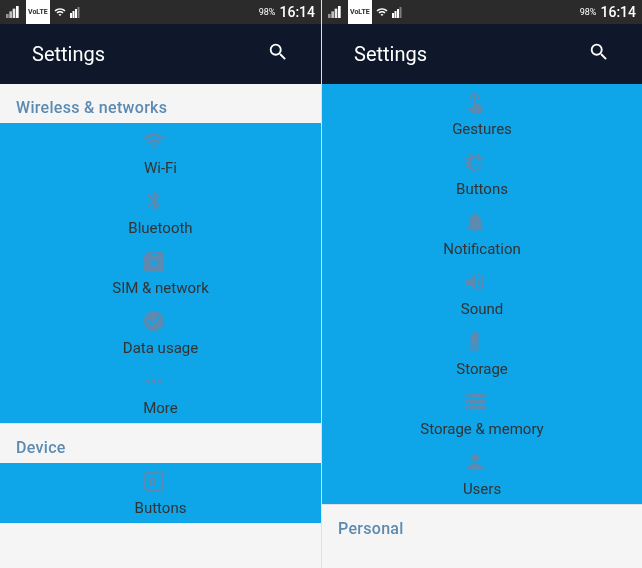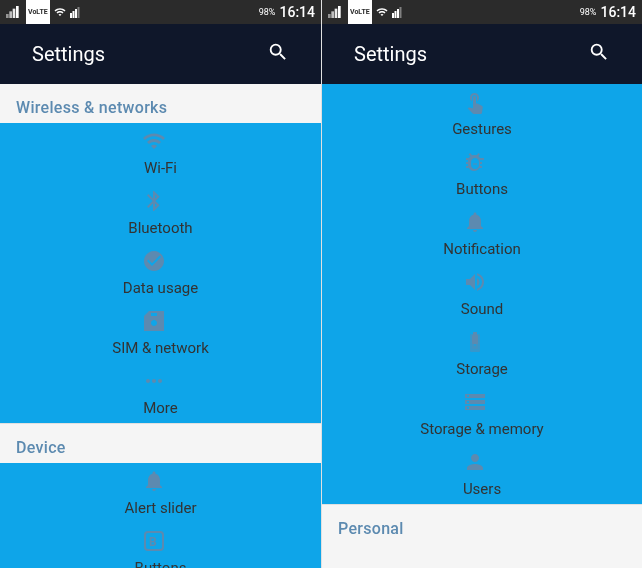--- a/index.html
+++ b/index.html
@@ -212,57 +212,49 @@
           <svg width="24" height="24" viewBox="0 0 24 24">
               <path d="M17.71 7.71L12 2h-1v7.59L6.41 5 5 6.41 10.59 12 5 17.59 6.41 19 11 14.41V22h1l5.71-5.71-4.3-4.29 4.3-4.29zM13 5.83l1.88 1.88L13 9.59V5.83zm1.88 10.46L13 18.17v-3.76l1.88 1.88z"></path>
             </svg>
         </div>
         <span class="settings-item-text">Bluetooth</span>
       </div>
 
       <div class="settings-item">
         <div class="settings-item-icon">
           <svg width="24" height="24" viewBox="0 0 24 24">
+              <path d="M17 2H7L2 7v15h20V2h-5zm-5 15c-1.66 0-3-1.34-3-3s1.34-3 3-3 3 1.34 3 3-1.34 3-3 3zm3-10H9V4h6v3z"></path>
+            </svg>
+        </div>
+        <span class="settings-item-text">SIM &amp; network</span>
+      </div>
+
+      <div class="settings-item">
+        <div class="settings-item-icon">
+          <svg width="24" height="24" viewBox="0 0 24 24">
               <path d="M12 2C6.48 2 2 6.48 2 12s4.48 10 10 10 10-4.48 10-10S17.52 2 12 2zm-2 15l-5-5 1.41-1.41L10 14.17l7.59-7.59L19 8l-9 9z"></path>
               <path d="M12 2C6.48 2 2 6.48 2 12s4.48 10 10 10 10-4.48 10-10S17.52 2 12 2zm1 17.93V18h-2v1.93C7.06 19.48 4.52 16.94 4.07 14H6v-2H4.07C4.52 9.06 7.06 6.52 10 6.07V8h2V6.07C15.94 6.52 18.48 9.06 18.93 12H17v2h1.93C18.48 16.94 15.94 19.48 13 19.93z" opacity="0"></path>
             </svg>
         </div>
         <span class="settings-item-text">Data usage</span>
       </div>
 
       <div class="settings-item">
         <div class="settings-item-icon">
           <svg width="24" height="24" viewBox="0 0 24 24">
-              <path d="M17 2H7L2 7v15h20V2h-5zm-5 15c-1.66 0-3-1.34-3-3s1.34-3 3-3 3 1.34 3 3-1.34 3-3 3zm3-10H9V4h6v3z"></path>
-            </svg>
-        </div>
-        <span class="settings-item-text">SIM &amp; network</span>
-      </div>
-
-      <div class="settings-item">
-        <div class="settings-item-icon">
-          <svg width="24" height="24" viewBox="0 0 24 24">
               <path d="M6 10c-1.1 0-2 .9-2 2s.9 2 2 2 2-.9 2-2-.9-2-2-2zm12 0c-1.1 0-2 .9-2 2s.9 2 2 2 2-.9 2-2-.9-2-2-2zm-6 0c-1.1 0-2 .9-2 2s.9 2 2 2 2-.9 2-2-.9-2-2-2z"></path>
             </svg>
         </div>
         <span class="settings-item-text">More</span>
       </div>
 
       <div class="divider"></div>
 
       <div class="section-label">Device</div>
 
-      <div class="settings-item">
-        <div class="settings-item-icon">
-          <svg width="24" height="24" viewBox="0 0 24 24">
-              <path d="M18 16v-5c0-3.07-1.64-5.64-4.5-6.32V4c0-.83-.67-1.5-1.5-1.5s-1.5.67-1.5 1.5v.68C7.63 5.36 6 7.92 6 11v5l-2 2v1h16v-1l-2-2zm-6 6c1.1 0 2-.9 2-2h-4c0 1.1.9 2 2 2z"></path>
-            </svg>
-        </div>
-        <span class="settings-item-text">Alert slider</span>
-      </div>
 
       <div class="settings-item">
         <div class="settings-item-icon">
           <svg width="24" height="24" viewBox="0 0 24 24">
               <rect x="3" y="3" width="18" height="18" rx="3" ry="3" fill="none" stroke="#5c8ab0" stroke-width="2"></rect>
               <text x="7" y="17" font-size="12" fill="#5c8ab0" font-weight="bold">B</text>
             </svg>
         </div>
         <span class="settings-item-text">Buttons</span>
       </div>

